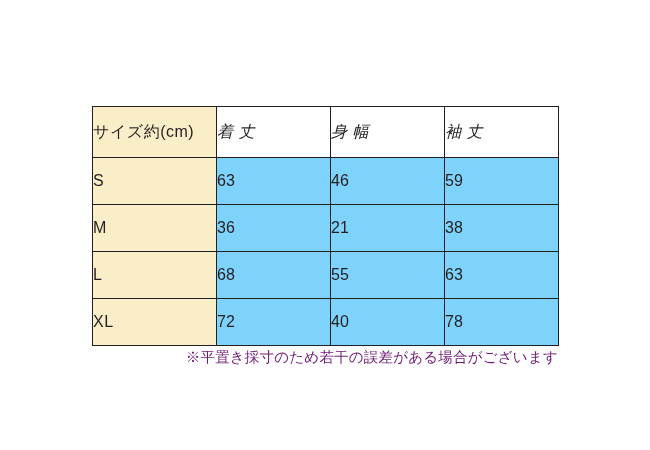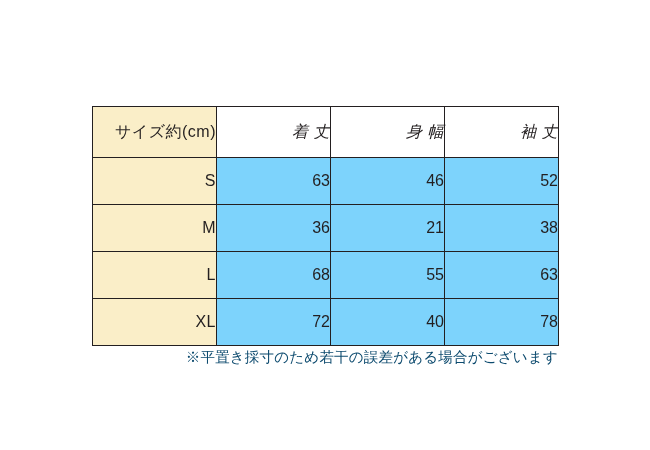--- a/index.html
+++ b/index.html
@@ -24,21 +24,21 @@
     position: absolute;
     left: 92px;
     top: 106px;
     width: 466px;
     border-collapse: collapse;
     table-layout: fixed;
   }
   .size-table th,
   .size-table td {
     border: 1px solid #231f20;
-    text-align: right;
+    text-align: left;
     vertical-align: middle;
     font-weight: normal;
     font-size: 16px;
     color: #231f20;
     height: 46px;
     padding: 0;
   }
   .size-table col.c0 { width: 124px; }
   .size-table col.c1 { width: 114px; }
   .size-table col.c2 { width: 114px; }
@@ -66,21 +66,21 @@
     background: #7dd3fc;
     font-size: 17px;
   }
   .note {
     position: absolute;
     left: 92px;
     top: 348px;
     width: 466px;
     text-align: right;
     font-size: 14.5px;
-    color: #0c4a6e;
+    color: #701a75;
     letter-spacing: 0.2px;
     white-space: nowrap;
   }
 </style>
 </head>
 <body>
 
 <div class="page">
 
   <table class="size-table">
@@ -96,21 +96,21 @@
         <th class="hdr-col">着 丈</th>
         <th class="hdr-col">身 幅</th>
         <th class="hdr-col">袖 丈</th>
       </tr>
     </thead>
     <tbody>
       <tr>
         <td class="row-label">S</td>
         <td class="cell-val">63</td>
         <td class="cell-val">46</td>
-        <td class="cell-val">52</td>
+        <td class="cell-val">59</td>
       </tr>
       <tr>
         <td class="row-label">M</td>
         <td class="cell-val">36</td>
         <td class="cell-val">21</td>
         <td class="cell-val">38</td>
       </tr>
       <tr>
         <td class="row-label">L</td>
         <td class="cell-val">68</td>

